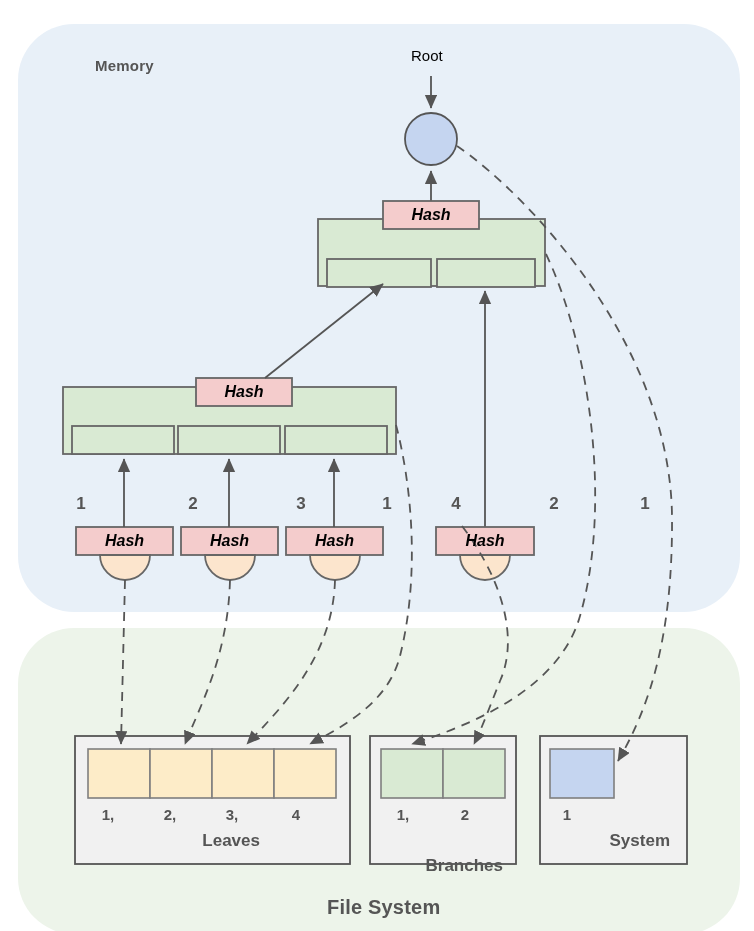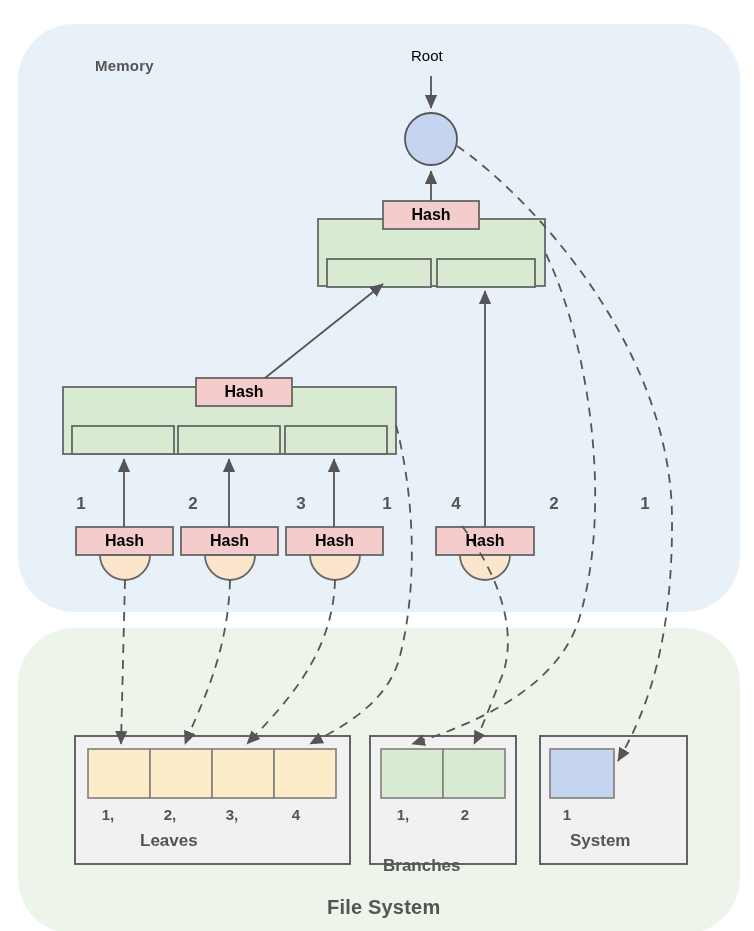--- a/index.html
+++ b/index.html
@@ -3,27 +3,27 @@
 <meta charset="utf-8">
 <style>
   html,body{margin:0;padding:0;background:#ffffff;}
   body{width:754px;height:931px;position:relative;overflow:hidden;
        font-family:"Liberation Sans","DejaVu Sans",sans-serif;}
   #stage{position:absolute;left:0;top:0;width:754px;height:678px;margin-top:16px;}
   svg#canvas{position:absolute;left:0;top:0;width:754px;height:931px;}
   .panel-label{position:absolute;font-weight:bold;font-size:15px;color:#555555;
                letter-spacing:.2px;white-space:nowrap;}
   .node-label{position:absolute;font-weight:bold;font-size:16px;color:#000000;
-              white-space:nowrap;display:flex;align-items:center;justify-content:center;}
+              white-space:nowrap;display:flex;align-items:center;justify-content:center;font-style:italic;}
   .idx-label{position:absolute;font-weight:bold;font-size:17px;color:#555555;
              white-space:nowrap;text-align:center;}
   .fs-cell-label{position:absolute;font-weight:bold;font-size:15px;color:#555555;
                  white-space:nowrap;text-align:center;}
   .fs-title{position:absolute;font-weight:bold;font-size:17px;color:#555555;
-            white-space:nowrap;text-align:left;}
+            white-space:nowrap;text-align:right;}
   .root-label{position:absolute;font-size:15px;color:#000000;white-space:nowrap;}
 </style>
 </head>
 <body>
 
 <div id="stage">
 
   <svg id="canvas" viewBox="0 0 754 931">
     <defs>
       <marker id="arrow" markerWidth="9" markerHeight="9" refX="7.2" refY="3.4" orient="auto" markerUnits="strokeWidth">

